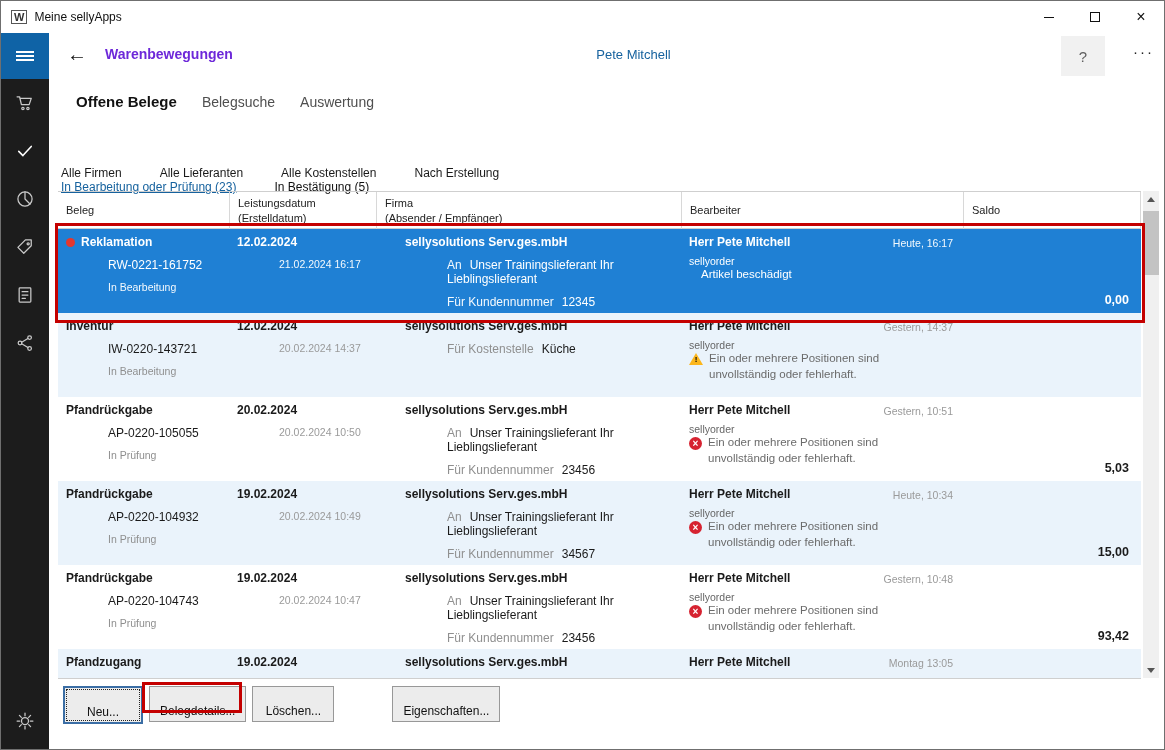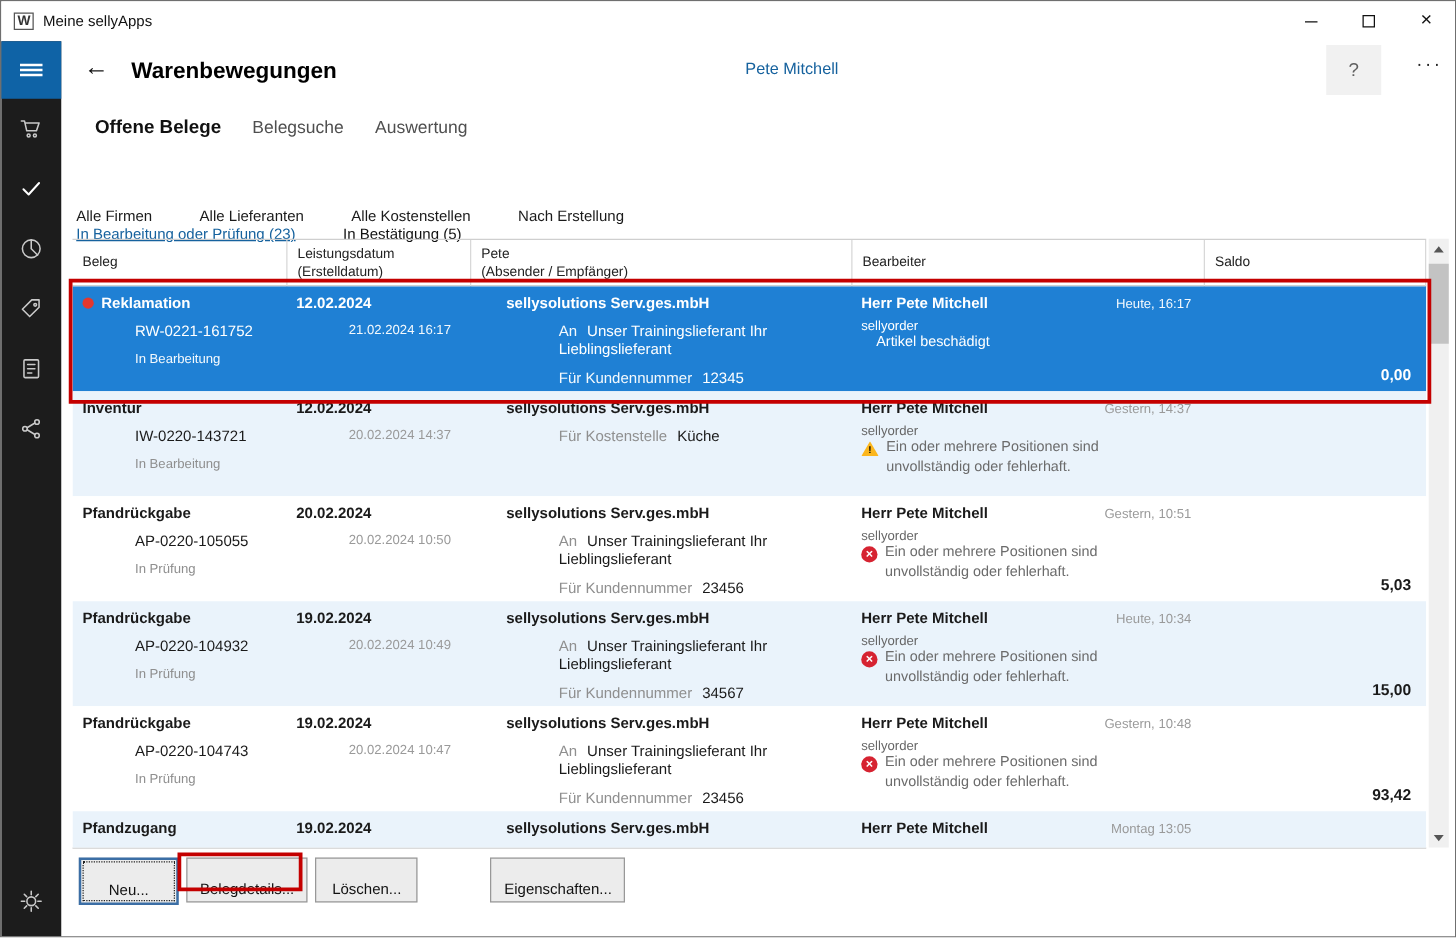--- a/index.html
+++ b/index.html
@@ -24,21 +24,21 @@
   .sb-item + .sb-item { height:48px; }
   .sb-menu { background:var(--accent,#0f63a6); height:46px; }
   .hamburger i { display:block; width:18px; height:2px; background:#fff; margin:2px 0; }
   .sb-item svg { stroke:#c9c9c9; fill:none; stroke-width:1.5; stroke-linecap:round; stroke-linejoin:round; }
   .sb-item.active svg { stroke:#ffffff; stroke-width:1.9; }
   .sb-settings { position:absolute; bottom:6px; left:0; }
 
   
   .header-bar { position:absolute; left:48px; top:32px; width:1117px; height:46px; }
   .back { position:absolute; left:18px; top:10px; font-size:20px; color:#111; }
-  .page-title { position:absolute; left:56px; top:13px; font-size:18px; font-weight:bold; color:#000000; }
+  .page-title { position:absolute; left:56px; top:13px; font-size:14px; font-weight:bold; color:#6d28d9; }
   .user { position:absolute; left:calc(50% + 26px); transform:translateX(-50%); top:14px; font-size:13px; color:var(--link,#16629e); }
   .help { position:absolute; right:61px; top:3px; width:44px; height:40px; background:#f1f1f1; color:#5f5f5f;
           font-size:15px; display:flex; align-items:center; justify-content:center; }
   .more { position:absolute; right:12px; top:10px; font-size:15px; letter-spacing:2px; color:#222; }
 
   
   .tabs { position:absolute; left:75px; top:92px; display:flex; gap:25px; align-items:baseline; }
   .tab { font-size:14px; color:#4f4f4f; }
   .tab.active { font-size:15px; font-weight:bold; color:#111; }
   .status-links { position:absolute; left:60px; top:139px; display:flex; gap:38px; font-size:12px;margin-top:40px; }
@@ -212,21 +212,21 @@
     <div class="thead">
       <div class="th">
         <div>Beleg</div>
         <div class="th2"></div>
       </div>
       <div class="th">
         <div>Leistungsdatum</div>
         <div class="th2">(Erstelldatum)</div>
       </div>
       <div class="th">
-        <div>Pete</div>
+        <div>Firma</div>
         <div class="th2">(Absender / Empfänger)</div>
       </div>
       <div class="th">
         <div>Bearbeiter</div>
         <div class="th2"></div>
       </div>
       <div class="th">
         <div>Saldo</div>
         <div class="th2"></div>
       </div>

